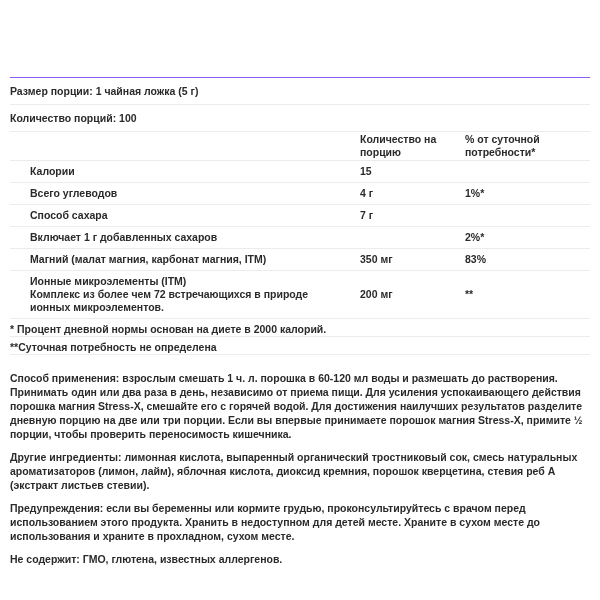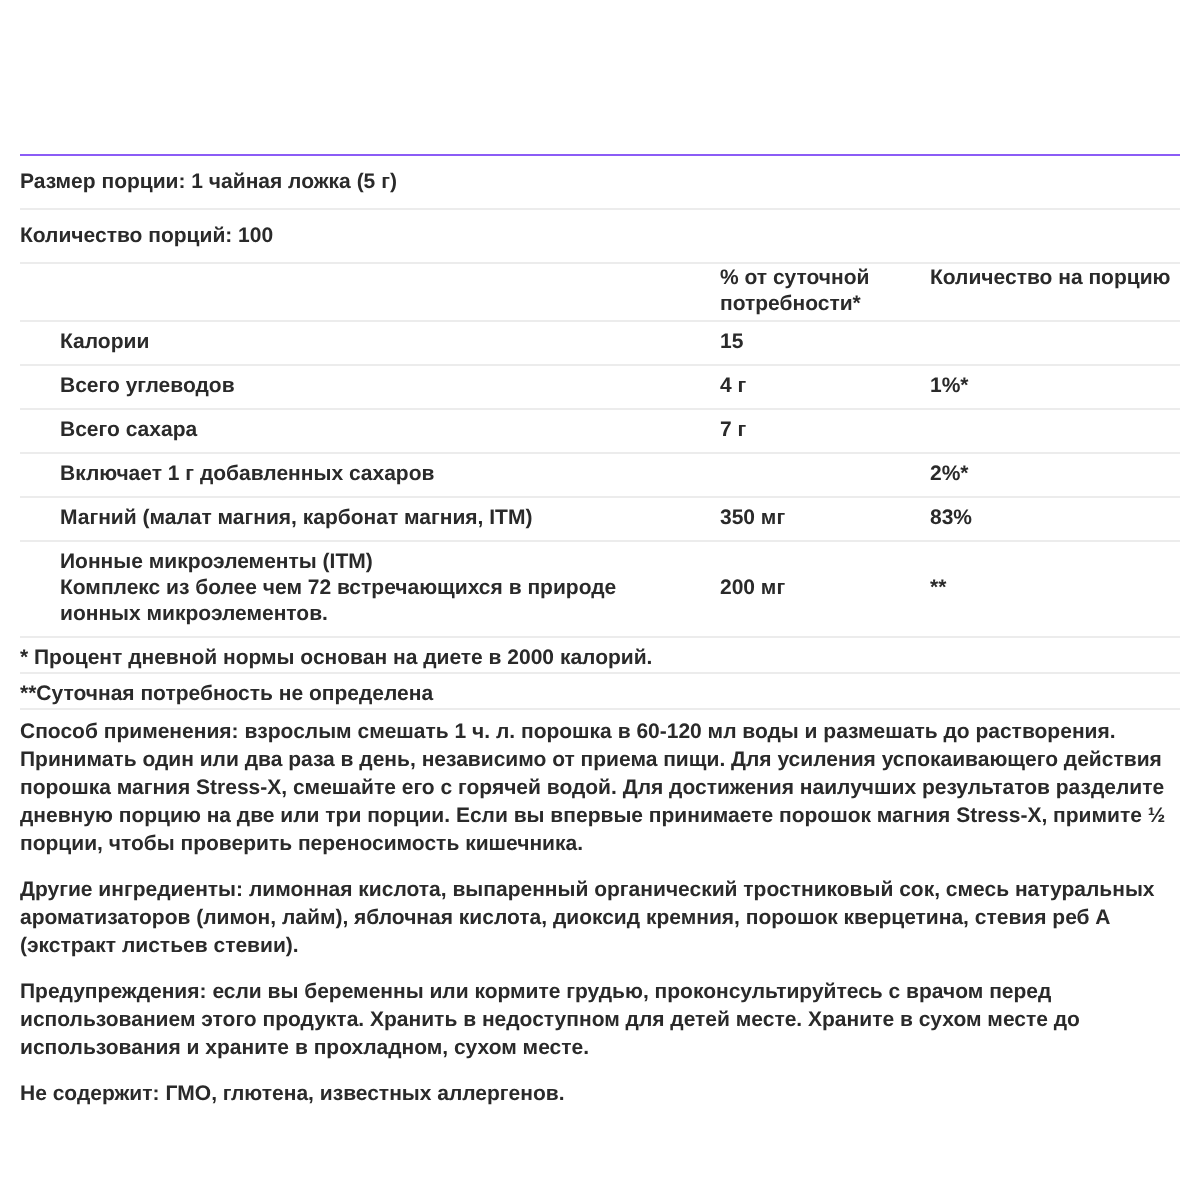--- a/index.html
+++ b/index.html
@@ -24,58 +24,58 @@
     align-items: center;
     padding: 4px 0;
     line-height: 13px;
   }
   .row-header { padding: 1px 0 1px; align-items: start; }
   .cell-name { padding-right: 12px; margin-left: 20px; }
   .nutrient-desc { font-weight: 700; }
   .row-foot { padding: 4px 0 0; line-height: 13px; }
 
   
-  .info-section { margin-top: 4px; font-size: 10.5px; }
+  .info-section { margin-top: 16px; font-size: 10.5px; }
   .info-section p { margin: 0 0 9px 0; line-height: 14px; }
 </style>
 </head>
 <body>
 
 <div class="label-root">
 
   <div class="facts">
 
     <div class="row row-meta">
       <span>Размер порции: 1 чайная ложка (5 г)</span>
     </div>
 
     <div class="row row-meta">
       <span>Количество порций: 100</span>
     </div>
 
     <div class="row row-grid row-header">
       <div class="cell-name"></div>
+      <div>Количество на порцию</div>
       <div>% от суточной потребности*</div>
-      <div>Количество на порцию</div>
     </div>
 
     <div class="row row-grid">
       <div class="cell-name">Калории</div>
       <div>15</div>
       <div></div>
     </div>
 
     <div class="row row-grid">
       <div class="cell-name">Всего углеводов</div>
       <div>4 г</div>
       <div>1%*</div>
     </div>
 
     <div class="row row-grid">
-      <div class="cell-name">Всего сахара</div>
+      <div class="cell-name">Способ сахара</div>
       <div>7 г</div>
       <div></div>
     </div>
 
     <div class="row row-grid">
       <div class="cell-name">Включает 1 г добавленных сахаров</div>
       <div></div>
       <div>2%*</div>
     </div>
 

